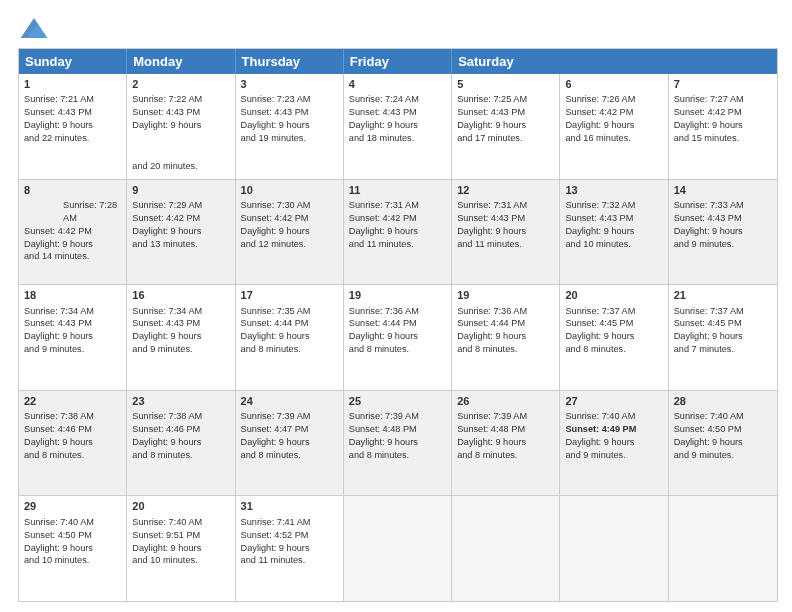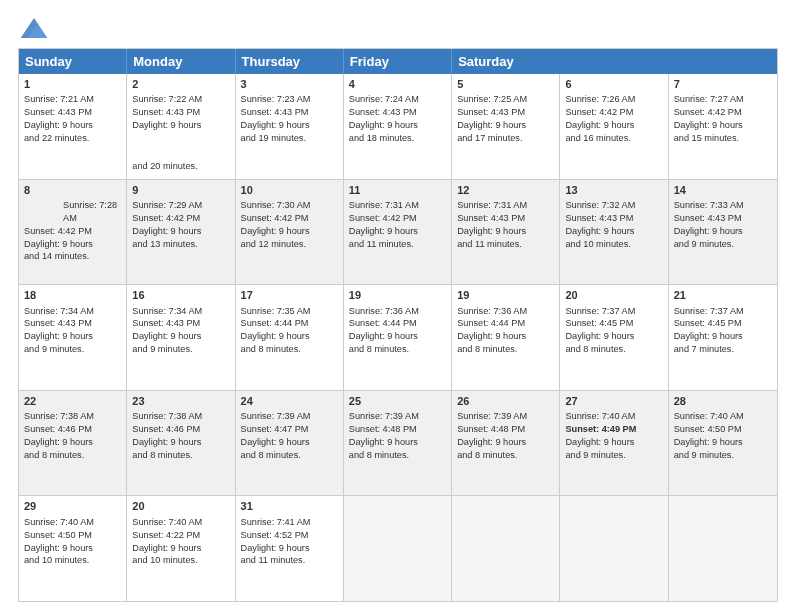--- a/index.html
+++ b/index.html
@@ -351,21 +351,21 @@
           <div class="cal-cell">
             <span class="day-num">29</span>
             <span style="display: block;">Sunrise: 7:40 AM</span>
             <span style="display: block;">Sunset: 4:50 PM</span>
             <span style="display: block;">Daylight: 9 hours</span>
             <span style="display: block;">and 10 minutes.</span>
           </div>
           <div class="cal-cell">
             <span class="day-num">20</span>
             <span style="display: block;">Sunrise: 7:40 AM</span>
-            <span style="display: block;">Sunset: 4:22 PM</span>
+            <span style="display: block;">Sunset: 9:51 PM</span>
             <span style="display: block;">Daylight: 9 hours</span>
             <span style="display: block;">and 10 minutes.</span>
           </div>
           <div class="cal-cell">
             <span class="day-num">31</span>
             <span style="display: block;">Sunrise: 7:41 AM</span>
             <span style="display: block;">Sunset: 4:52 PM</span>
             <span style="display: block;">Daylight: 9 hours</span>
             <span style="display: block;">and 11 minutes.</span>
           </div>

